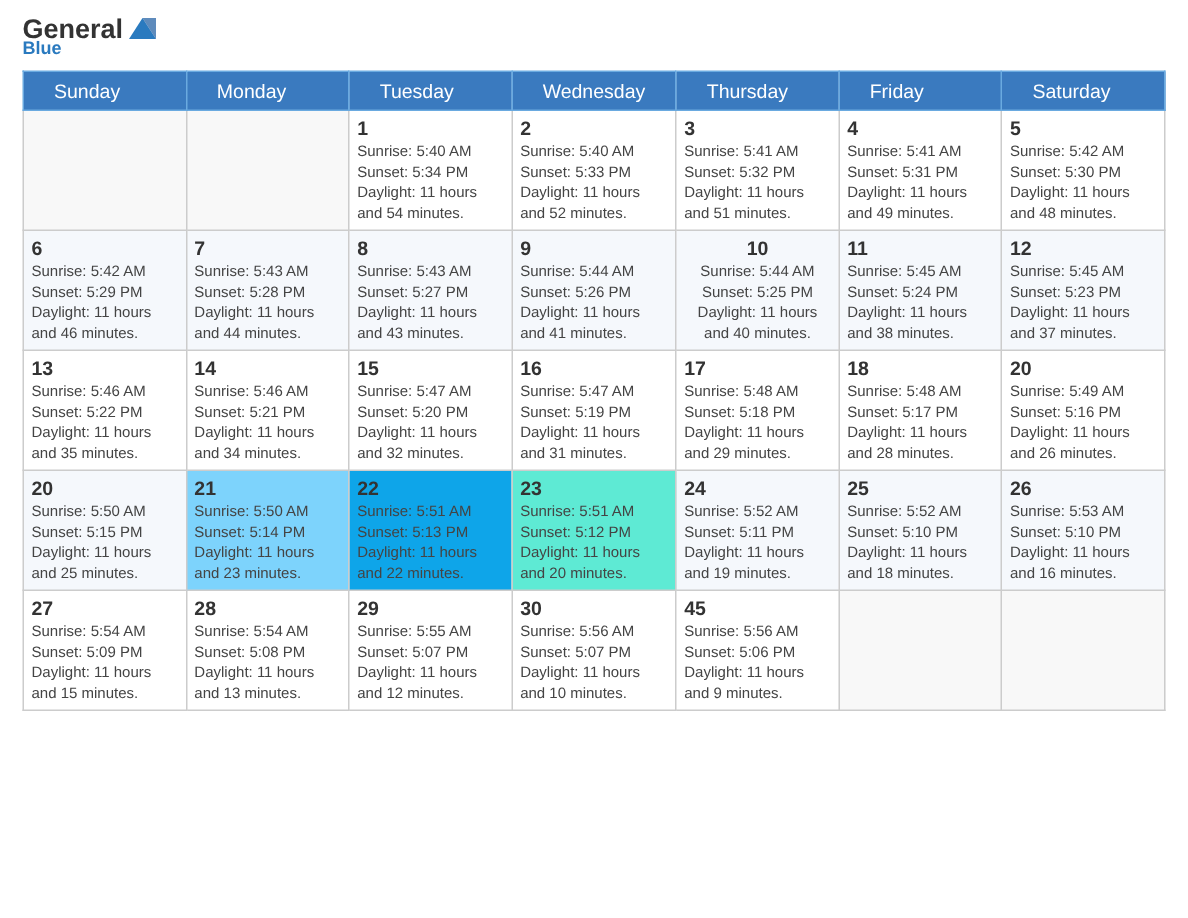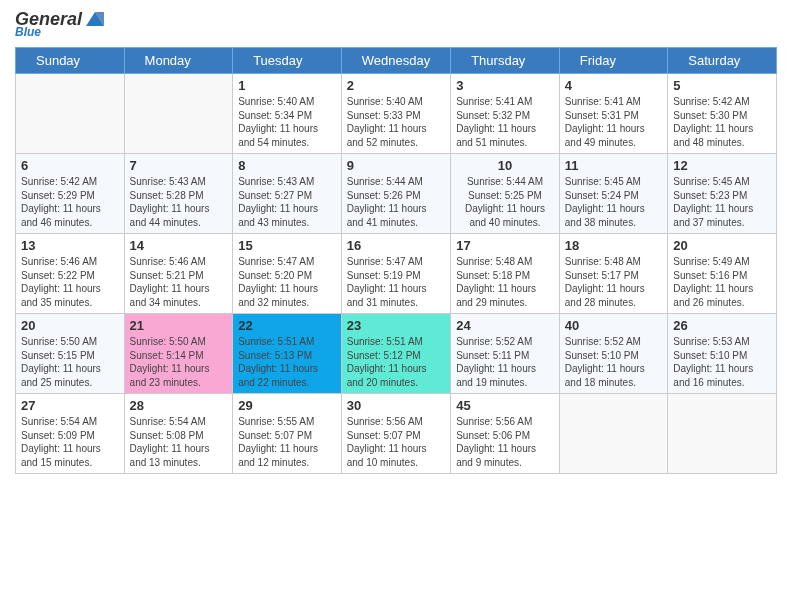--- a/index.html
+++ b/index.html
@@ -19,21 +19,20 @@
     .header {
       display: flex;
       align-items: flex-start;
       justify-content: space-between;
       margin-bottom: 8px;
     }
     .logo {
       display: flex;
       align-items: center;
       gap: 0;
-      font-style: italic;
     }
     .logo-text {
       font-size: 18px;
       font-weight: bold;
       line-height: 1.1;
     }
     .logo-text .general {
       color: #333;
     }
     .title-section {
@@ -214,38 +213,38 @@
           <td>
             <span class="day-number">20</span>
             <div class="day-info">Sunrise: 5:49 AM<br>Sunset: 5:16 PM<br>Daylight: 11 hours and 26 minutes.</div>
           </td>
         </tr>
         <tr>
           <td style="background: rgb(245, 248, 252);">
             <span class="day-number">20</span>
             <div class="day-info">Sunrise: 5:50 AM<br>Sunset: 5:15 PM<br>Daylight: 11 hours and 25 minutes.</div>
           </td>
-          <td style="background: #f9a8d4;">
+          <td style="background: #7dd3fc;">
             <span class="day-number">21</span>
             <div class="day-info">Sunrise: 5:50 AM<br>Sunset: 5:14 PM<br>Daylight: 11 hours and 23 minutes.</div>
           </td>
           <td style="background: #0ea5e9;">
             <span class="day-number">22</span>
             <div class="day-info">Sunrise: 5:51 AM<br>Sunset: 5:13 PM<br>Daylight: 11 hours and 22 minutes.</div>
           </td>
           <td style="background: #5eead4;">
             <span class="day-number">23</span>
             <div class="day-info">Sunrise: 5:51 AM<br>Sunset: 5:12 PM<br>Daylight: 11 hours and 20 minutes.</div>
           </td>
           <td style="background: rgb(245, 248, 252);">
             <span class="day-number">24</span>
             <div class="day-info">Sunrise: 5:52 AM<br>Sunset: 5:11 PM<br>Daylight: 11 hours and 19 minutes.</div>
           </td>
           <td style="background: rgb(245, 248, 252);">
-            <span class="day-number">40</span>
+            <span class="day-number">25</span>
             <div class="day-info">Sunrise: 5:52 AM<br>Sunset: 5:10 PM<br>Daylight: 11 hours and 18 minutes.</div>
           </td>
           <td style="background: rgb(245, 248, 252); margin-top: 36px;">
             <span class="day-number">26</span>
             <div class="day-info">Sunrise: 5:53 AM<br>Sunset: 5:10 PM<br>Daylight: 11 hours and 16 minutes.</div>
           </td>
         </tr>
         <tr>
           <td>
             <span class="day-number">27</span>

